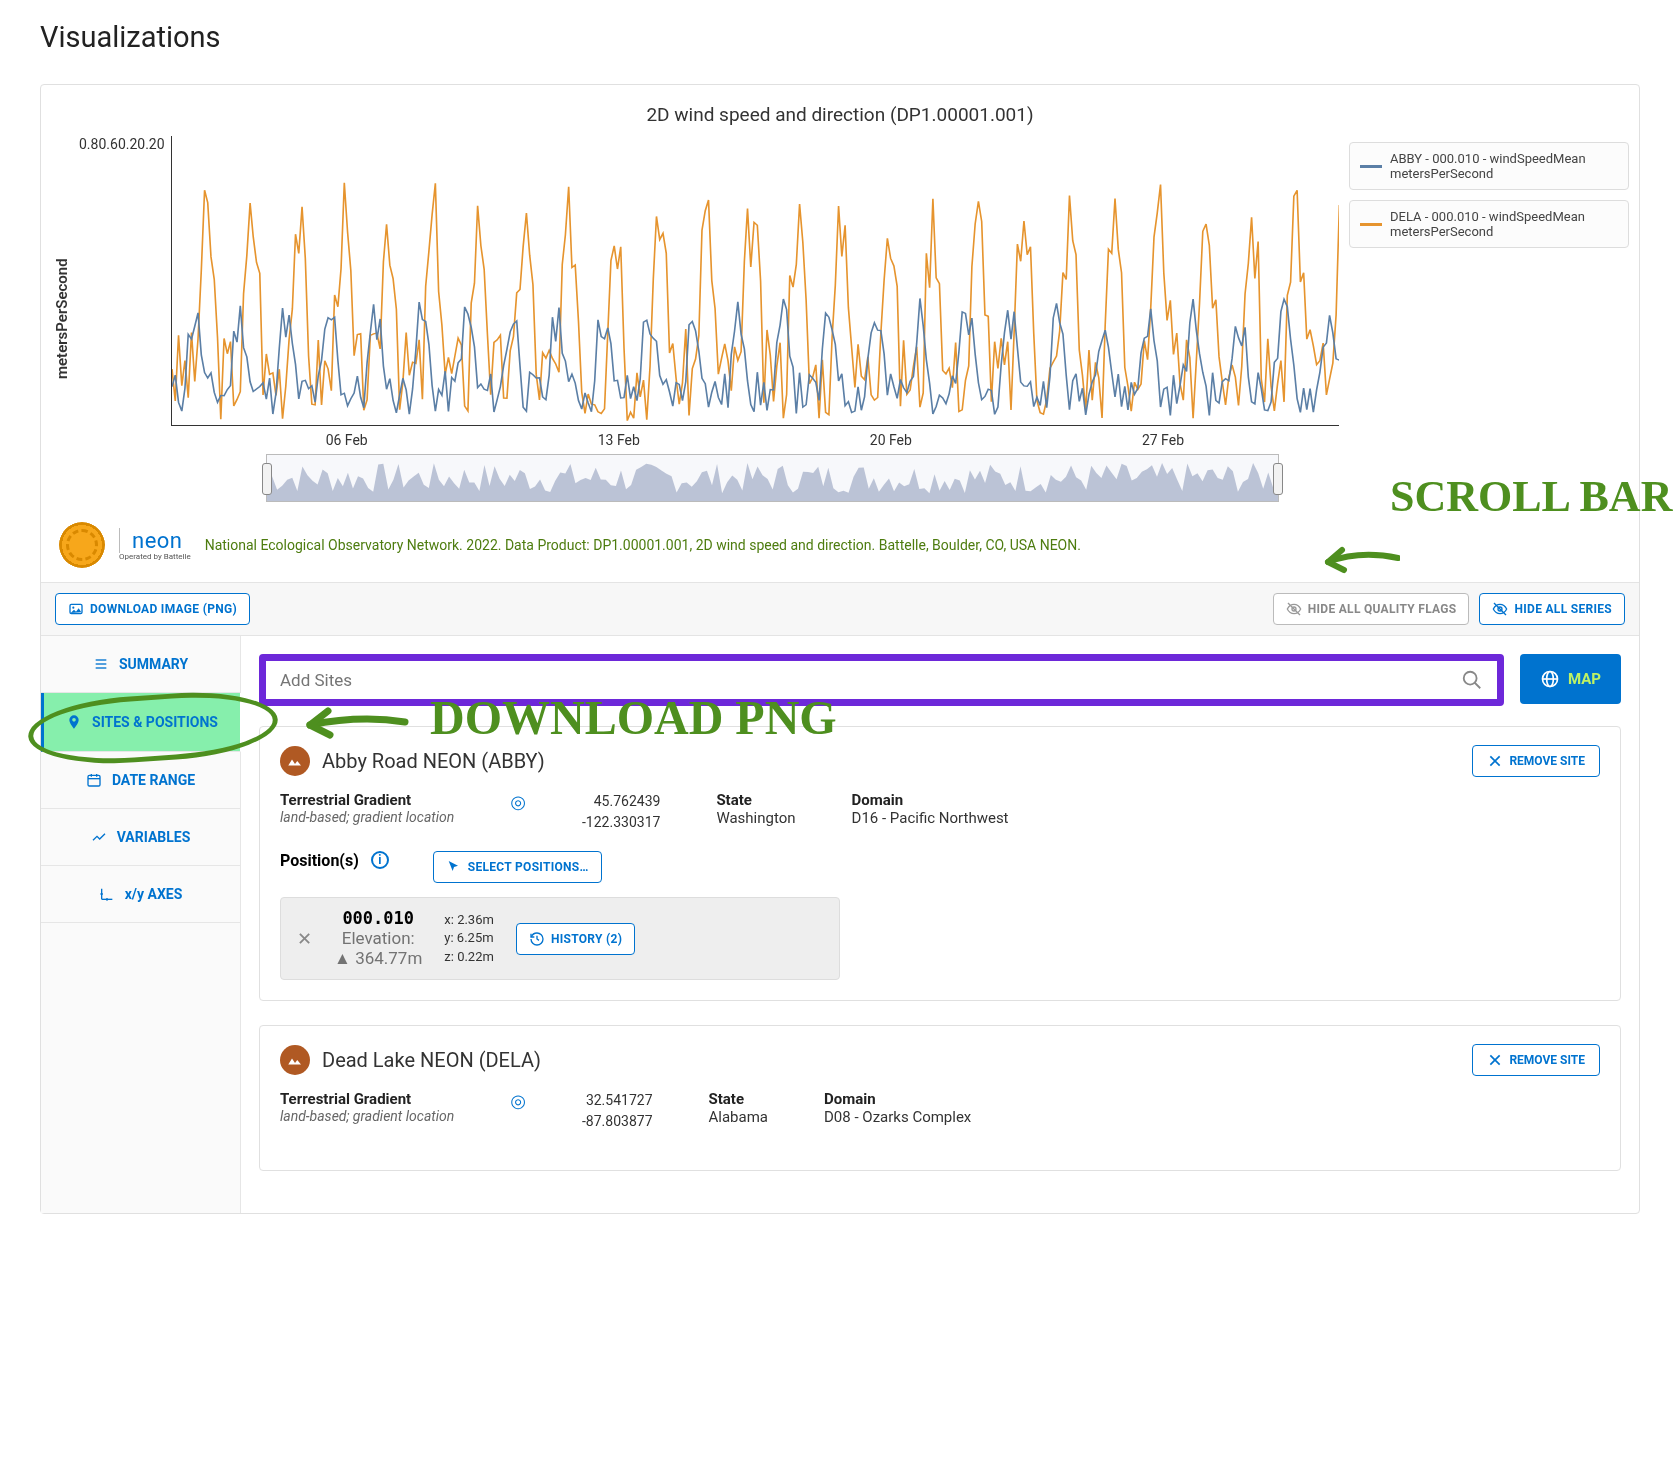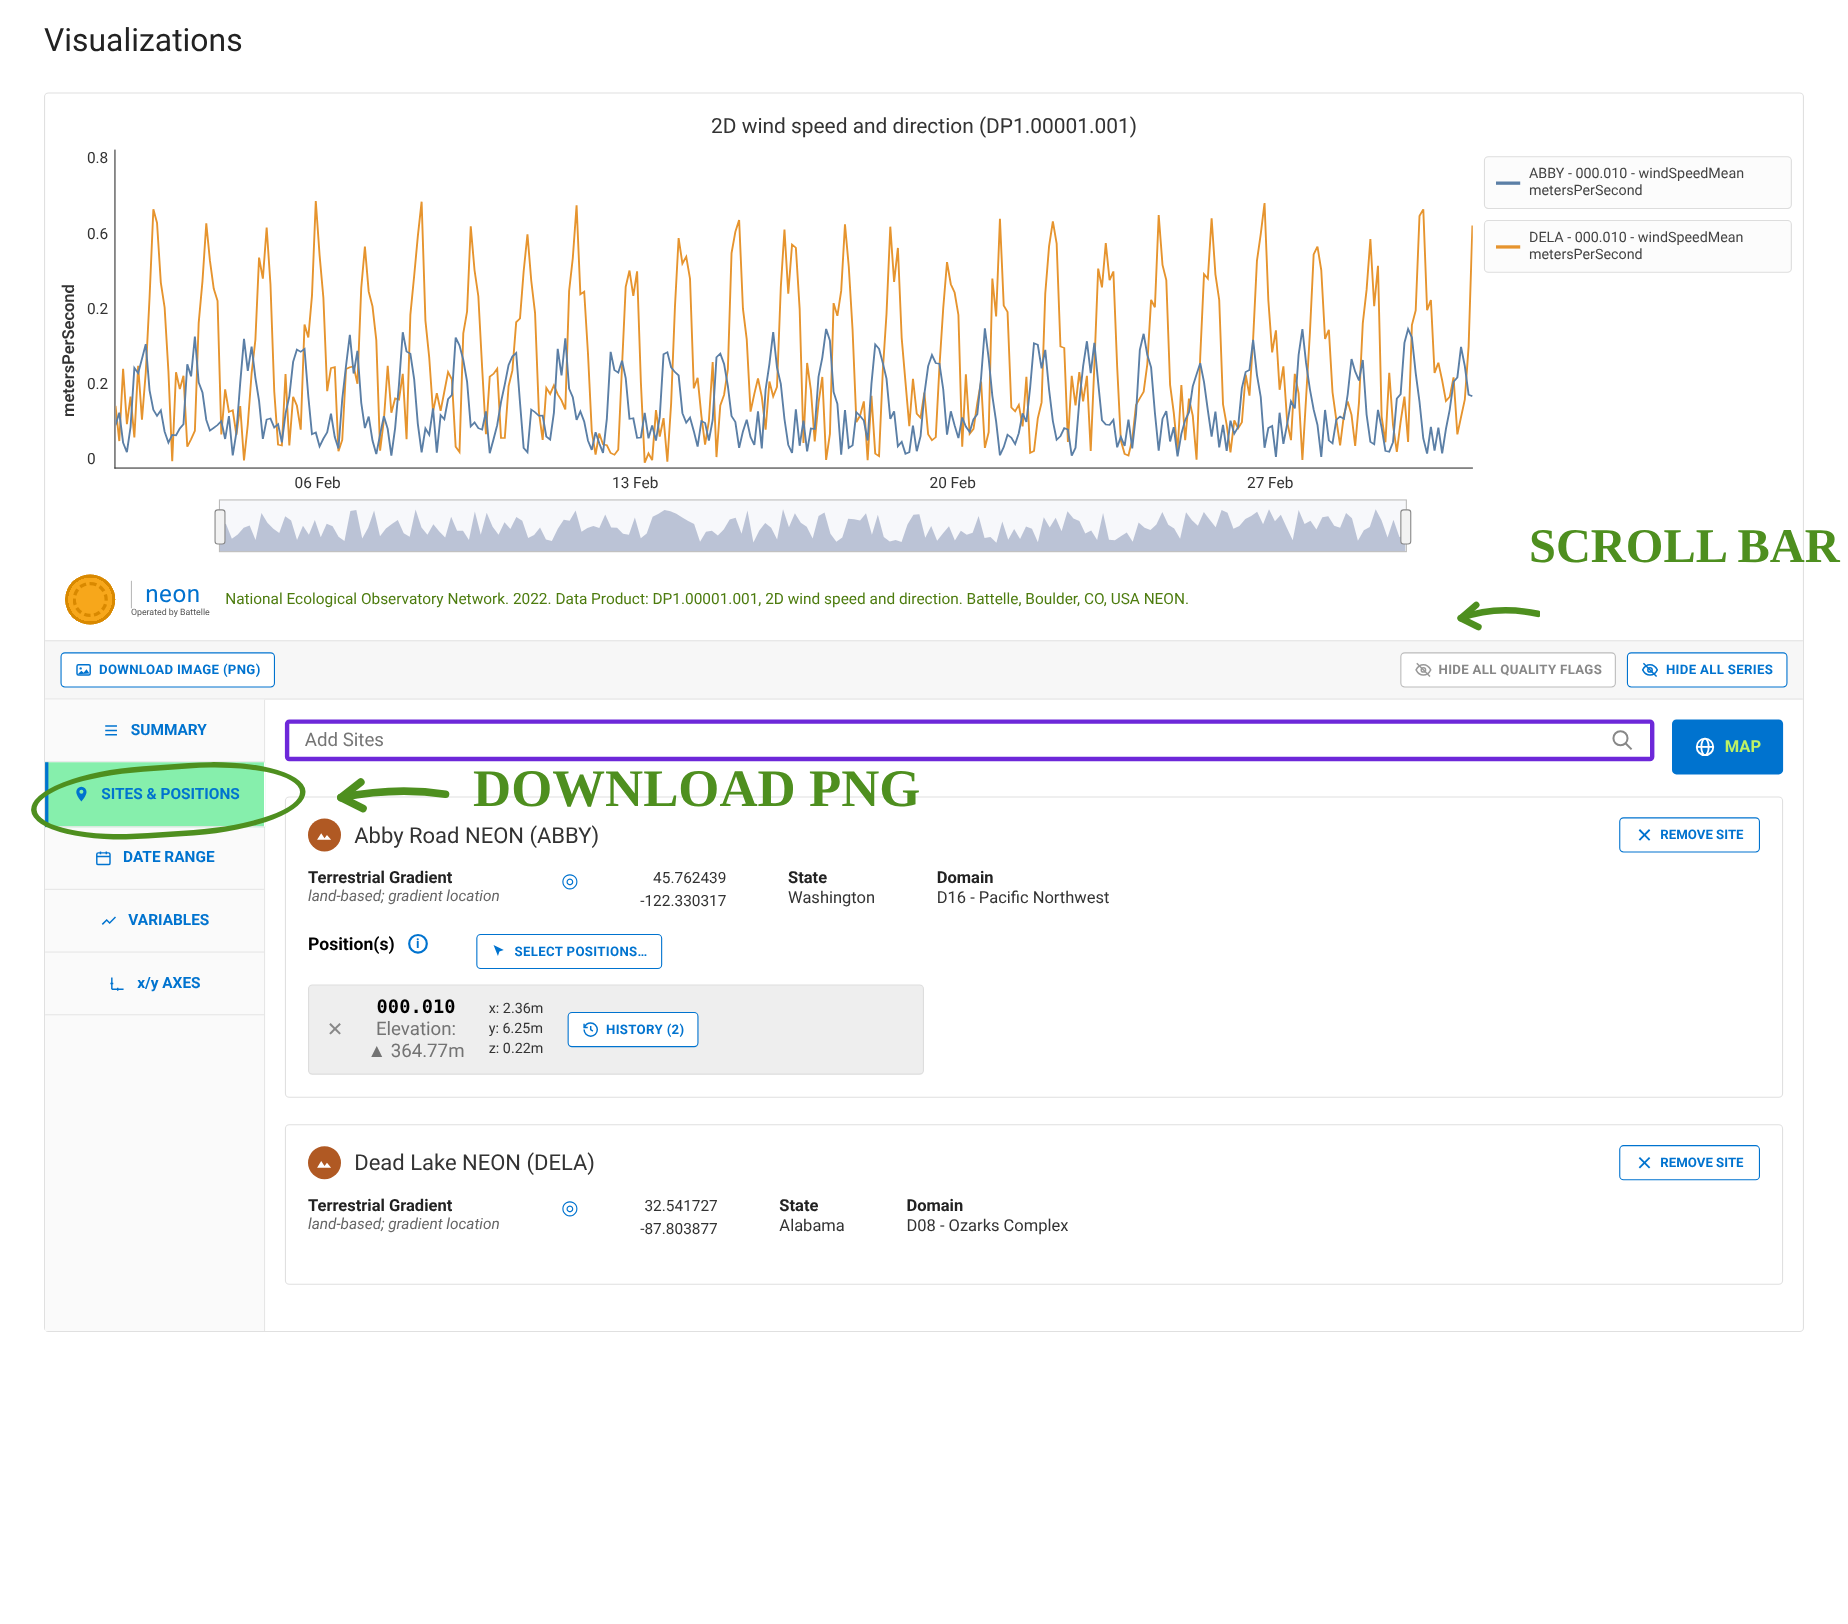--- a/index.html
+++ b/index.html
@@ -2,21 +2,21 @@
 <html><head>
 <meta charset="utf-8">
 <style>
   *{box-sizing:border-box;margin:0;padding:0;font-family:-apple-system,BlinkMacSystemFont,"Segoe UI",Roboto,sans-serif}
   body{background:#fff;width:1680px;height:1476px;overflow:hidden;position:relative;padding:20px 40px}
   h1.page-title{font-size:29px;font-weight:400;color:#222;margin-bottom:30px}
   .panel{border:1px solid #e0e0e0;border-radius:4px;background:#fff;padding-top:18px}
   .chart-title{text-align:center;font-size:19px;color:#333;margin-bottom:10px}
   .chart-zone{display:flex;padding:0 10px 6px 10px}
   .ylab{writing-mode:vertical-rl;transform:rotate(180deg);font-size:15px;font-weight:600;color:#333;text-align:center;padding:60px 2px}
-  .yticks{display:flex;flex-direction:column;justify-content:space-between;font-size:14px;color:#333;padding:0 6px;height:290px;text-align:left}
+  .yticks{display:flex;justify-content:space-between;font-size:14px;color:#333;padding:0 6px;height:290px;text-align:center}
   .plot-wrap{flex:1;margin-right:10px}
   .plot{height:290px;border-left:1px solid #333;border-bottom:1px solid #333;position:relative;overflow:hidden}
   .plot svg{position:absolute;top:0;left:0;width:100%;height:100%}
   .xticks{display:flex;justify-content:space-around;font-size:14px;color:#333;padding:6px 40px 0 40px}
   .legend{width:280px;padding-top:6px}
   .legend-item{border:1px solid #ddd;border-radius:4px;padding:8px 10px;font-size:13px;color:#444;display:flex;align-items:center;gap:8px;margin-bottom:10px;background:#fcfcfc;cursor:pointer}
   .legend-sw{width:22px;height:3px;flex:none}
   .navigator{margin:6px 60px 0 95px;height:48px;border:1px solid #bbb;position:relative;background:linear-gradient(#f7f8fb,#f7f8fb)}
   .navigator svg{position:absolute;top:0;left:0;width:100%;height:100%}
   .nav-handle{position:absolute;top:8px;width:10px;height:32px;border:1px solid #888;background:#f2f2f2;border-radius:3px}
@@ -31,21 +31,21 @@
   .btn{display:inline-flex;align-items:center;gap:6px;font-size:12px;font-weight:700;letter-spacing:.3px;padding:7px 12px;border-radius:4px;cursor:pointer;background:#fff}
   .btn-out-blue{border:1px solid #0073cf;color:#0073cf}
   .btn-out-grey{border:1px solid #bbb;color:#888}
   .spacer{flex:1}
   .body-row{display:flex}
   .sidenav{width:200px;background:#fafafa;border-right:1px solid #e6e6e6}
   .sidenav .item{display:flex;align-items:center;gap:10px;justify-content:center;padding:20px 8px;font-size:14px;font-weight:700;color:#0073cf;border-bottom:1px solid #e6e6e6;cursor:pointer;text-align:center}
   .sidenav .item.active{background:#86efac;border-left:3px solid #0073cf;border-right:1px solid #fff;margin-right:-1px}
   .main{flex:1;padding:18px}
   .search-row{display:flex;gap:16px;margin-bottom:20px}
-  .search-box{flex:1;border:4px solid #6d28d9;border-radius:4px;display:flex;align-items:center;padding:0 14px;height:38px}
+  .search-box{flex:1;border:7px solid #6d28d9;border-radius:4px;display:flex;align-items:center;padding:0 14px;height:52px}
   .search-box input{flex:1;border:none;outline:none;font-size:17px;color:#333}
   .map-btn{background:#0073cf;color:#bef264;border:none;border-radius:4px;font-size:15px;font-weight:700;padding:0 20px;display:flex;align-items:center;gap:8px;cursor:pointer;height:50px}
   .site-card{border:1px solid #e0e0e0;border-radius:4px;padding:18px 20px 20px 20px;margin-bottom:24px}
   .site-head{display:flex;align-items:center;gap:12px;margin-bottom:14px}
   .site-icon{width:30px;height:30px;border-radius:50%;background:#b05923;display:flex;align-items:center;justify-content:center;color:#fff}
   .site-title{font-size:20px;color:#333}
   .remove-btn{margin-left:auto;border:1px solid #0073cf;color:#0073cf;background:#fff;font-size:12px;font-weight:700;padding:7px 14px;border-radius:4px;display:flex;align-items:center;gap:6px;cursor:pointer}
   .meta-row{display:flex;gap:56px;align-items:flex-start;margin-bottom:18px}
   .meta-block .label{font-size:15px;font-weight:700;color:#222}
   .meta-block .sub{font-size:14px;font-style:italic;color:#666}

